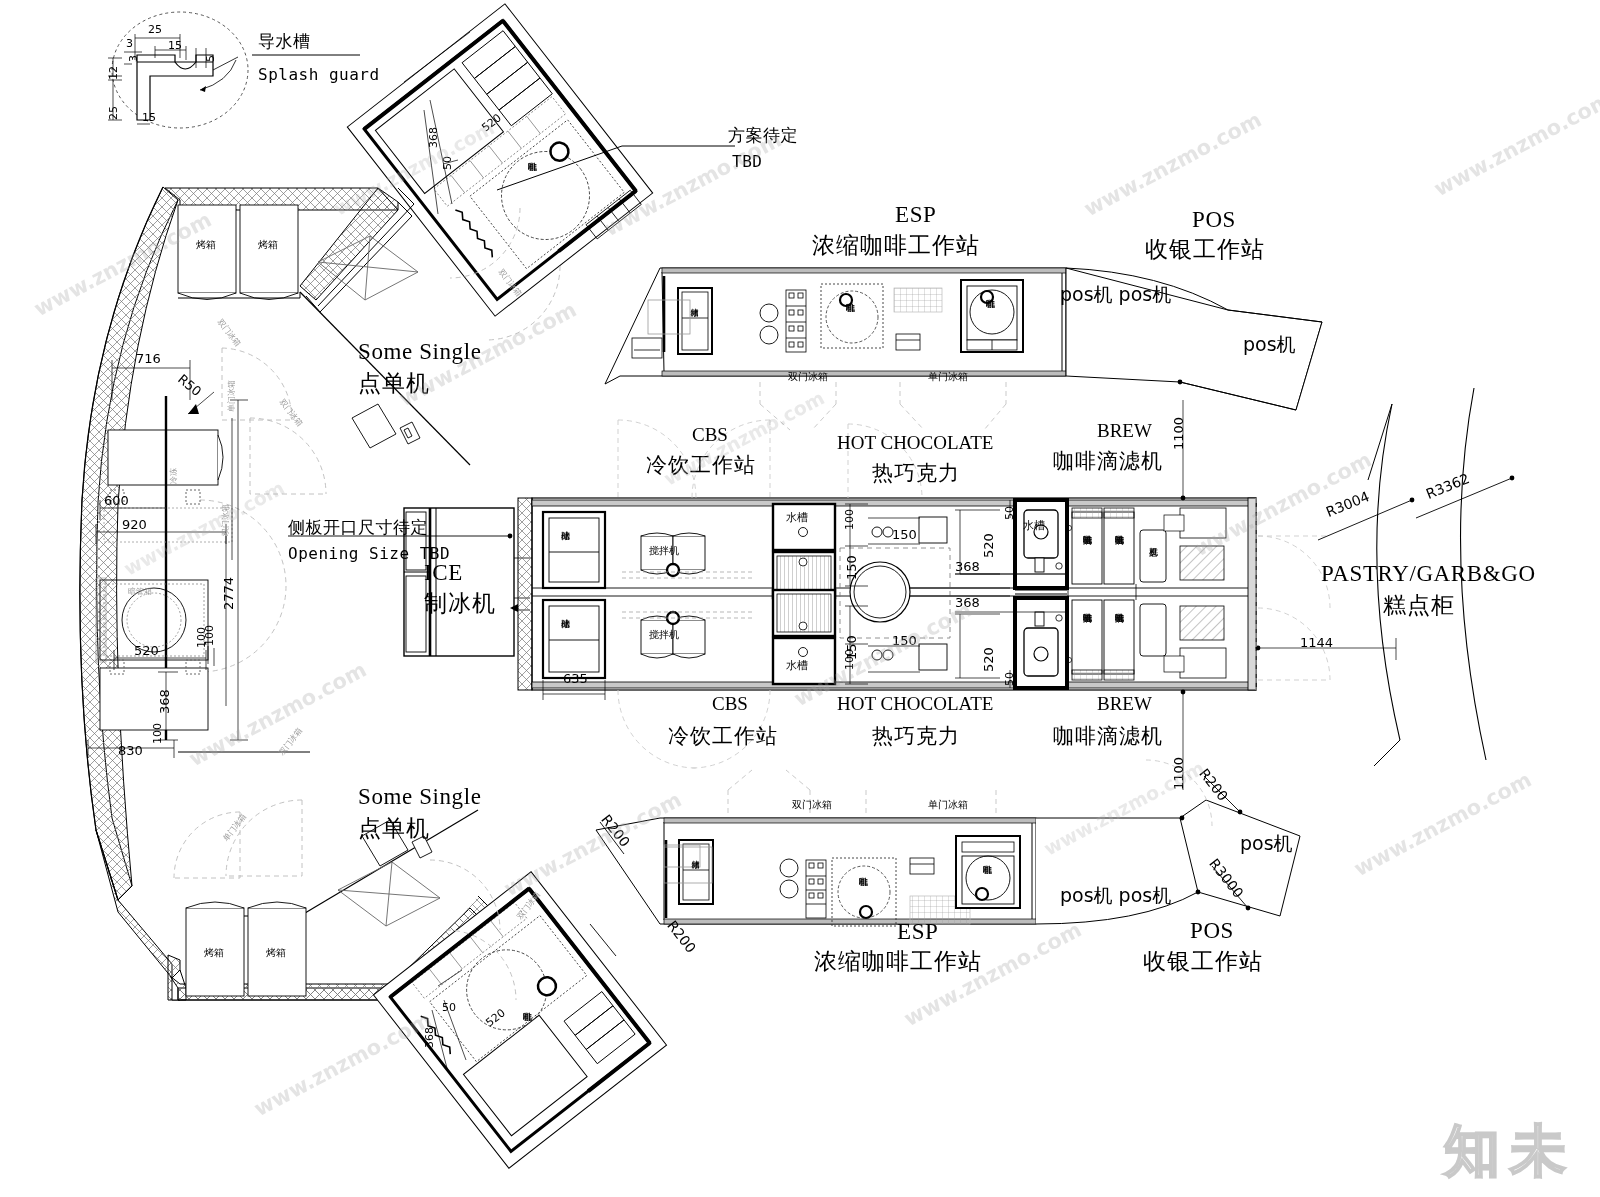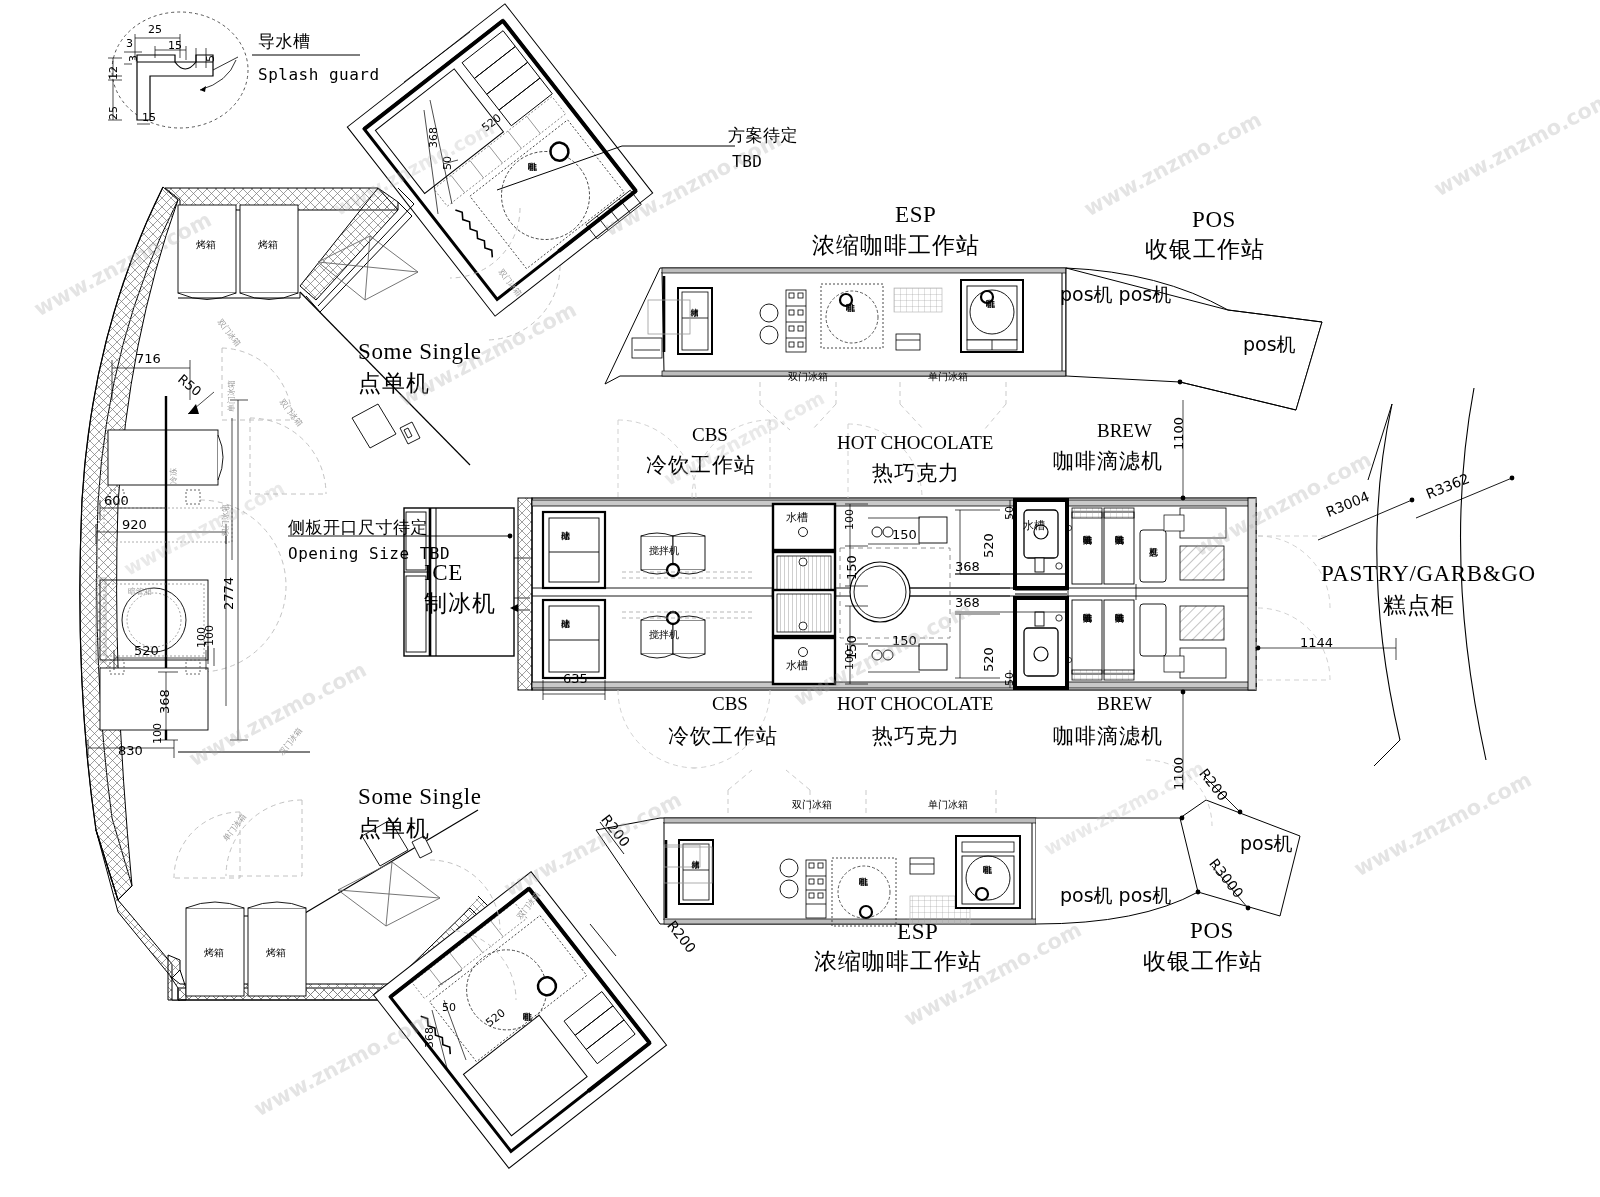--- a/index.html
+++ b/index.html
@@ -773,15 +773,16 @@
 <div class="wm" style="left:1190px;top:540px;">www.znzmo.com</div>
 <div class="wm" style="left:1350px;top:860px;">www.znzmo.com</div>
 <div class="wm" style="left:250px;top:1100px;">www.znzmo.com</div>
 <div class="wm" style="left:1430px;top:180px;">www.znzmo.com</div>
 <div class="wm2" style="left:120px;top:560px;">www.znzmo.com</div>
 <div class="wm2" style="left:660px;top:470px;">www.znzmo.com</div>
 <div class="wm2" style="left:1040px;top:840px;">www.znzmo.com</div>
 <div class="wm2" style="left:330px;top:200px;">www.znzmo.com</div>
 
 <div class="brandbox">
+  <div class="brandzh">知未</div>
 </div>
 
 </div>
 
 </body></html>

